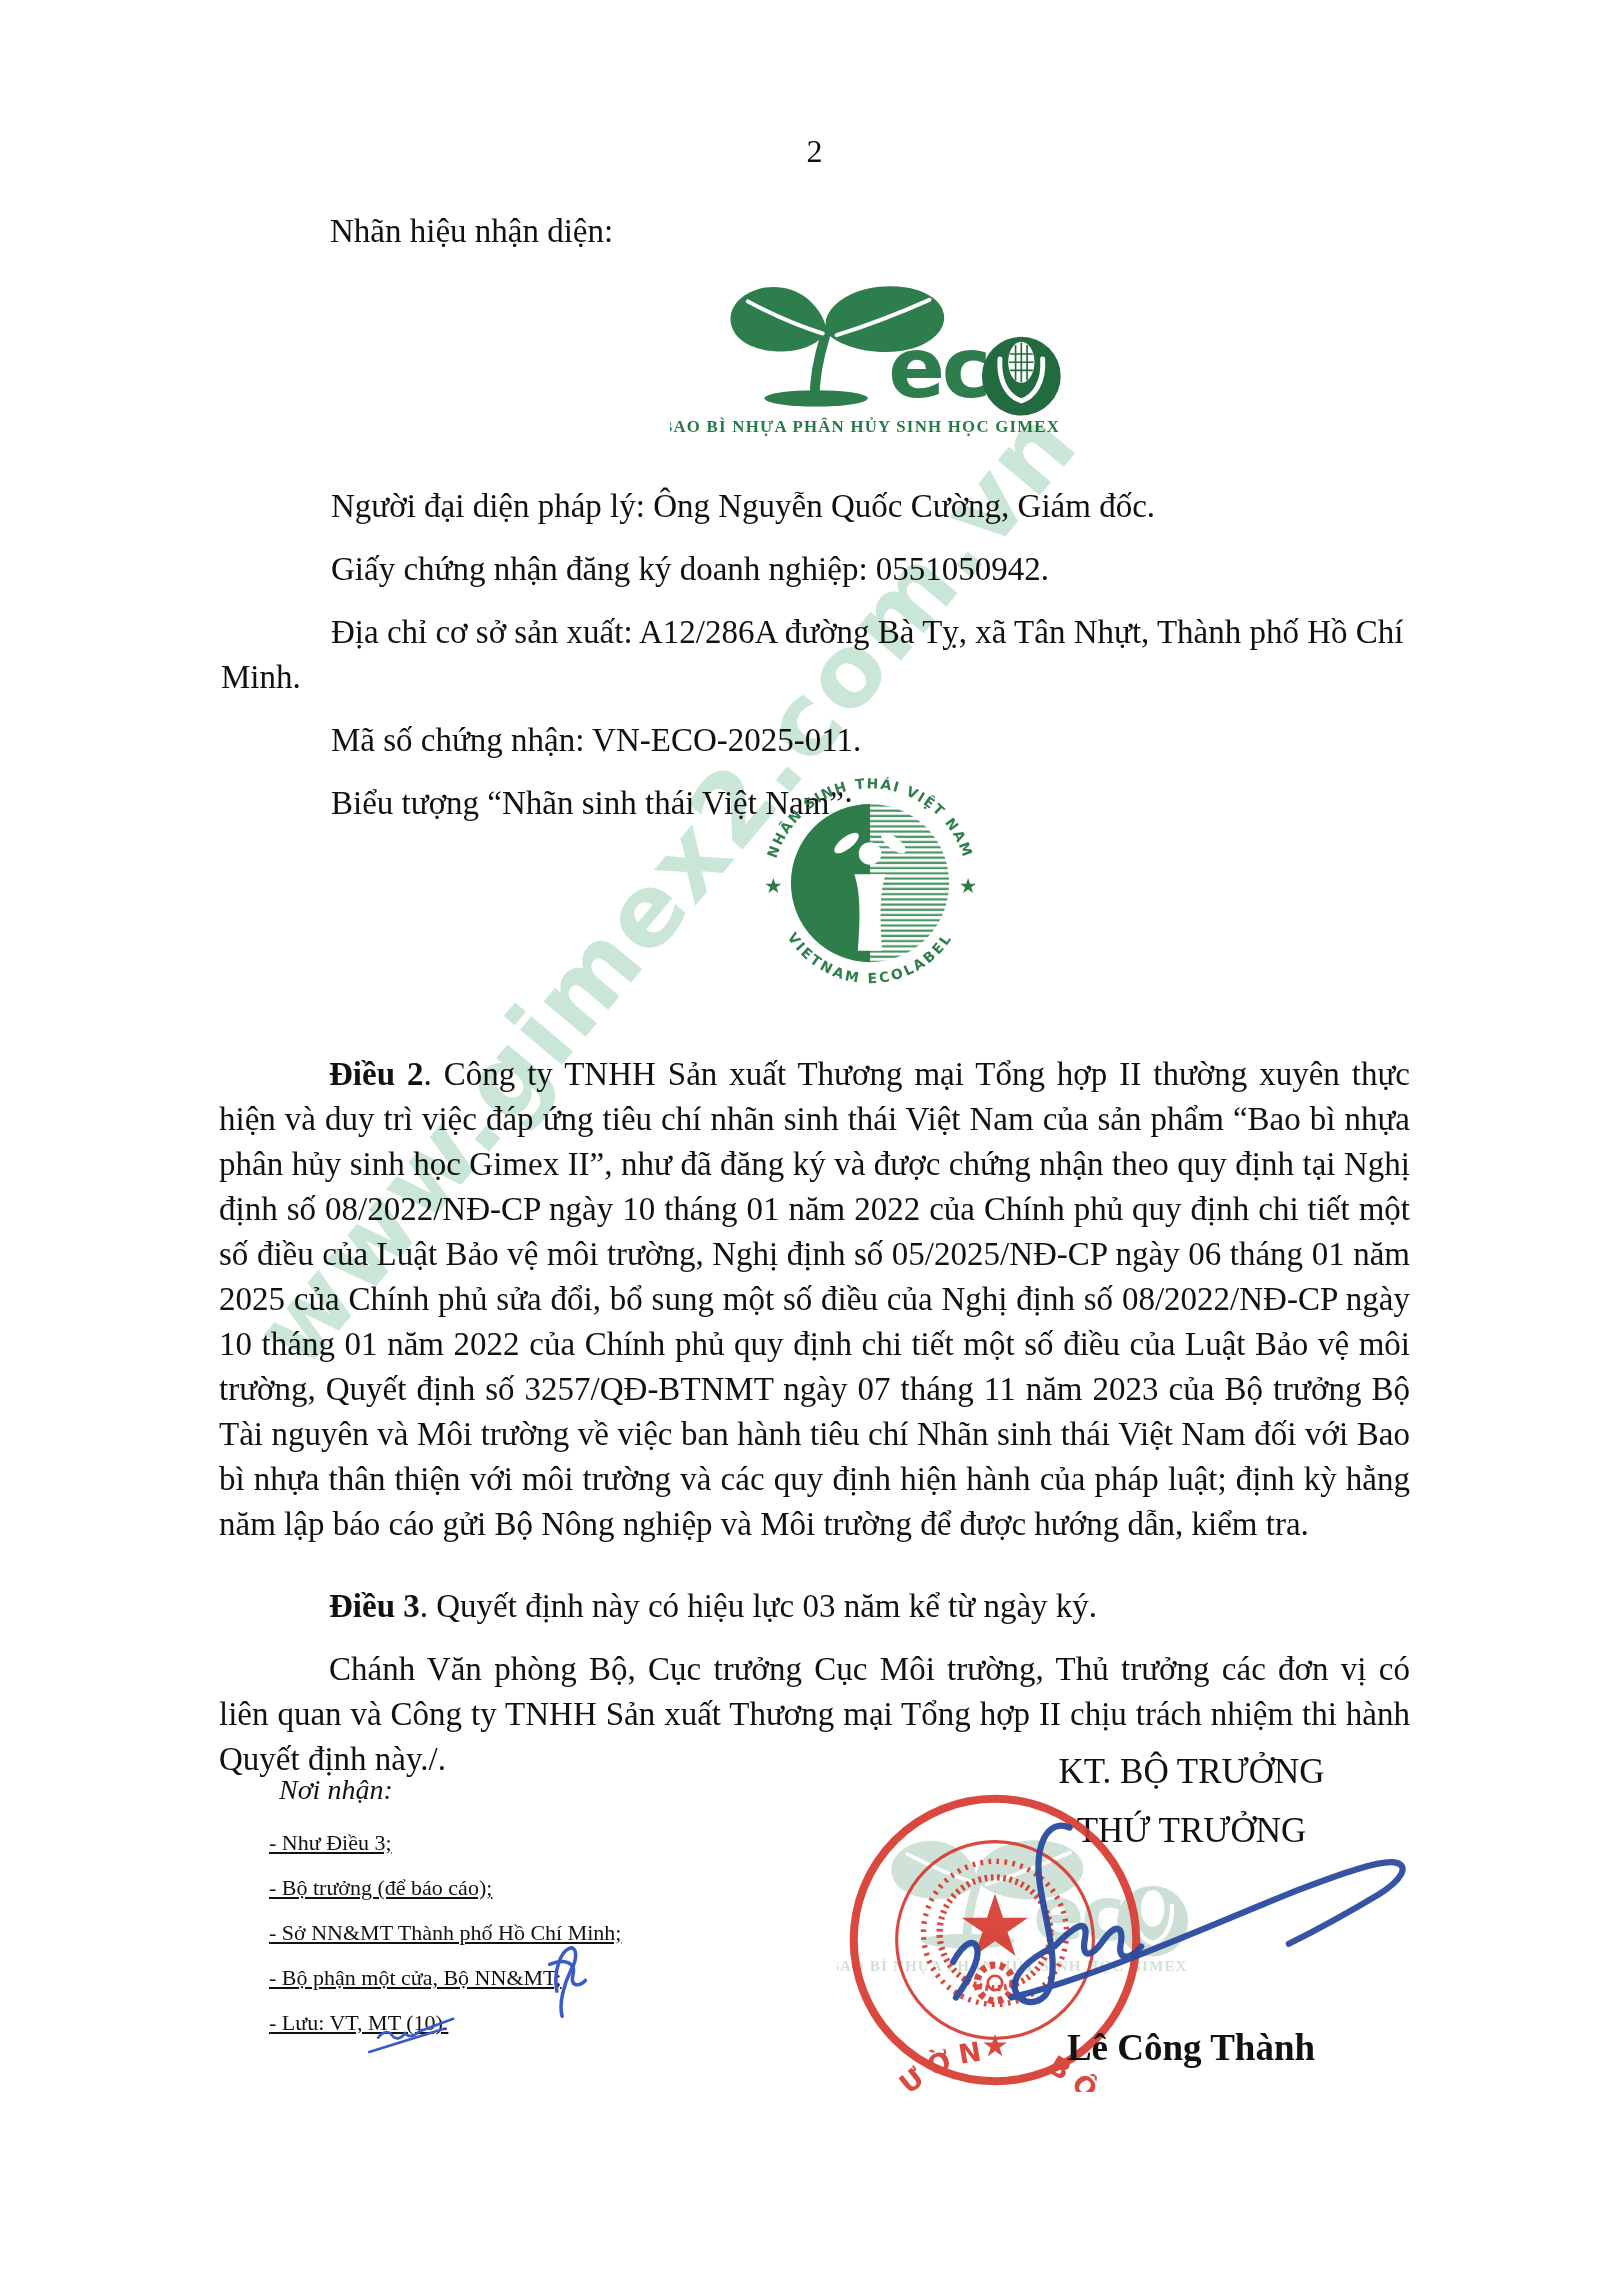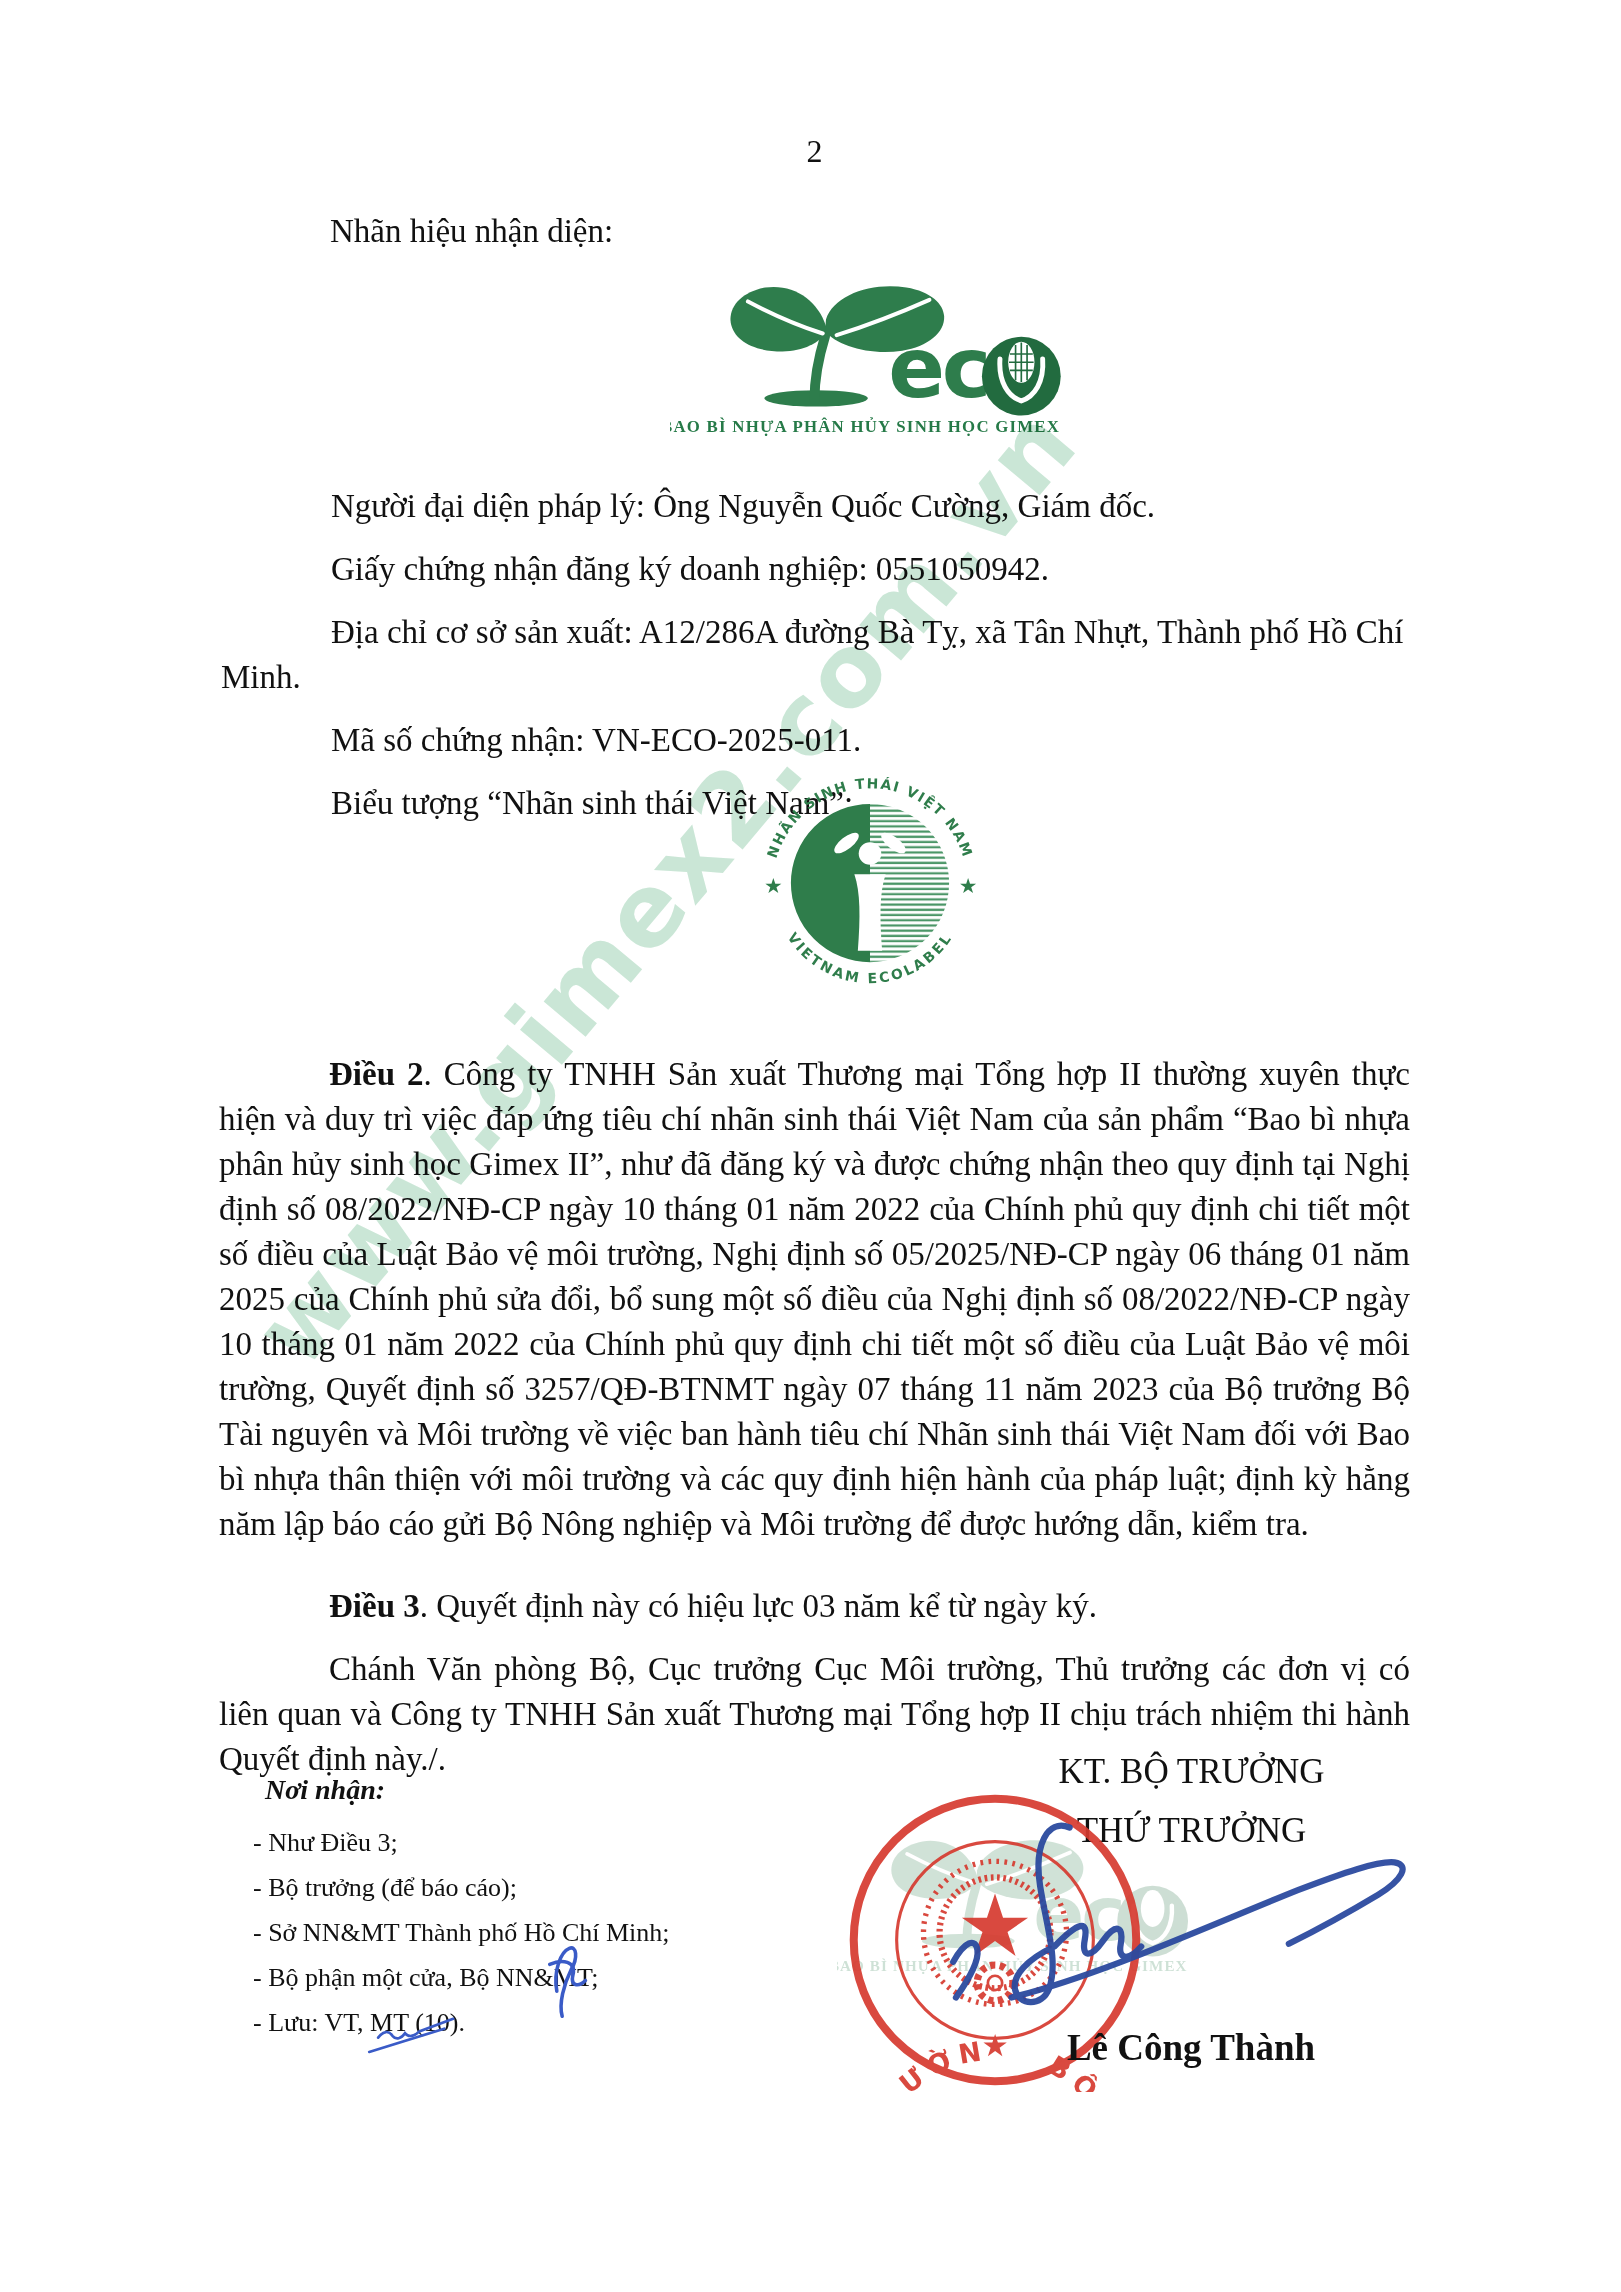--- a/index.html
+++ b/index.html
@@ -25,22 +25,22 @@
   .dieu2{top:1019px;text-align:justify;text-indent:110px;}
   .dieu3{top:1551px;text-indent:110px;}
   .closing{top:1614px;text-align:justify;text-indent:110px;}
   .body-para b{font-weight:bold;}
 
   .sig-title{left:963px;top:1742px;width:457px;text-align:center;
     font-size:35px;font-weight:normal;line-height:59px;z-index:2;}
   .signer-name{left:967px;top:2026px;width:448px;text-align:center;
     font-size:37px;font-weight:bold;z-index:6;}
 
-  .noi-nhan-title{left:265px;top:1774px;font-size:28px;font-weight:bold;font-style:italic;z-index:2;}
-  .noi-nhan-list{left:253px;top:1820px;font-size:26px;line-height:45px;z-index:2;}
+  .noi-nhan-title{left:279px;top:1774px;font-size:28px;font-weight:normal;font-style:italic;z-index:2;}
+  .noi-nhan-list{left:269px;top:1820px;font-size:22px;line-height:45px;z-index:2;text-decoration:underline;}
   .noi-nhan-list div{white-space:nowrap;}
 
   .stamp{left:843px;top:1788px;width:304px;z-index:3;}
   .signature-ink{left:913px;top:1805px;width:528px;height:215px;z-index:4;}
   .pen-marks{left:358px;top:1934px;width:269px;height:134px;z-index:4;}
 
   .watermark{
     left:273px;top:1294px;height:107px;z-index:5;
     font-family:"DejaVu Sans","Liberation Sans",sans-serif;
     font-weight:bold;font-size:100px;letter-spacing:2.7px;white-space:nowrap;

